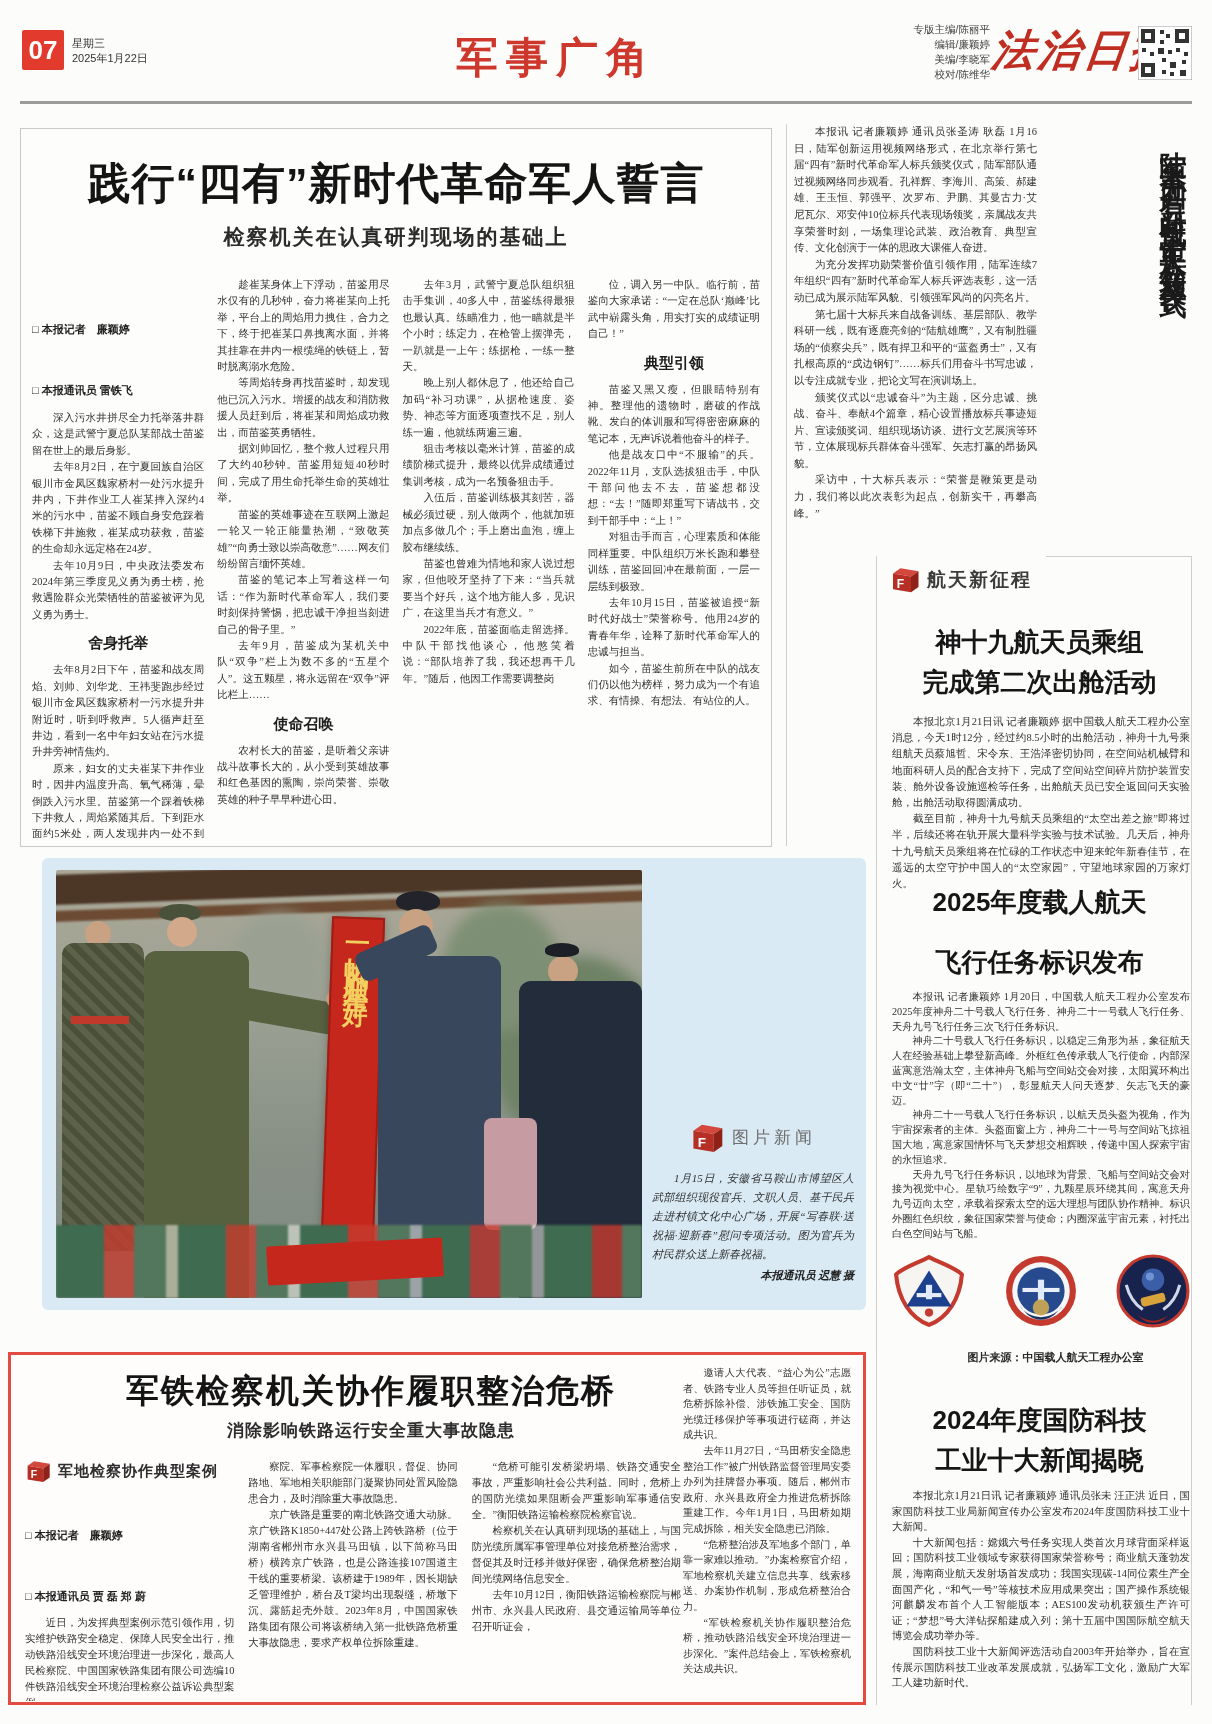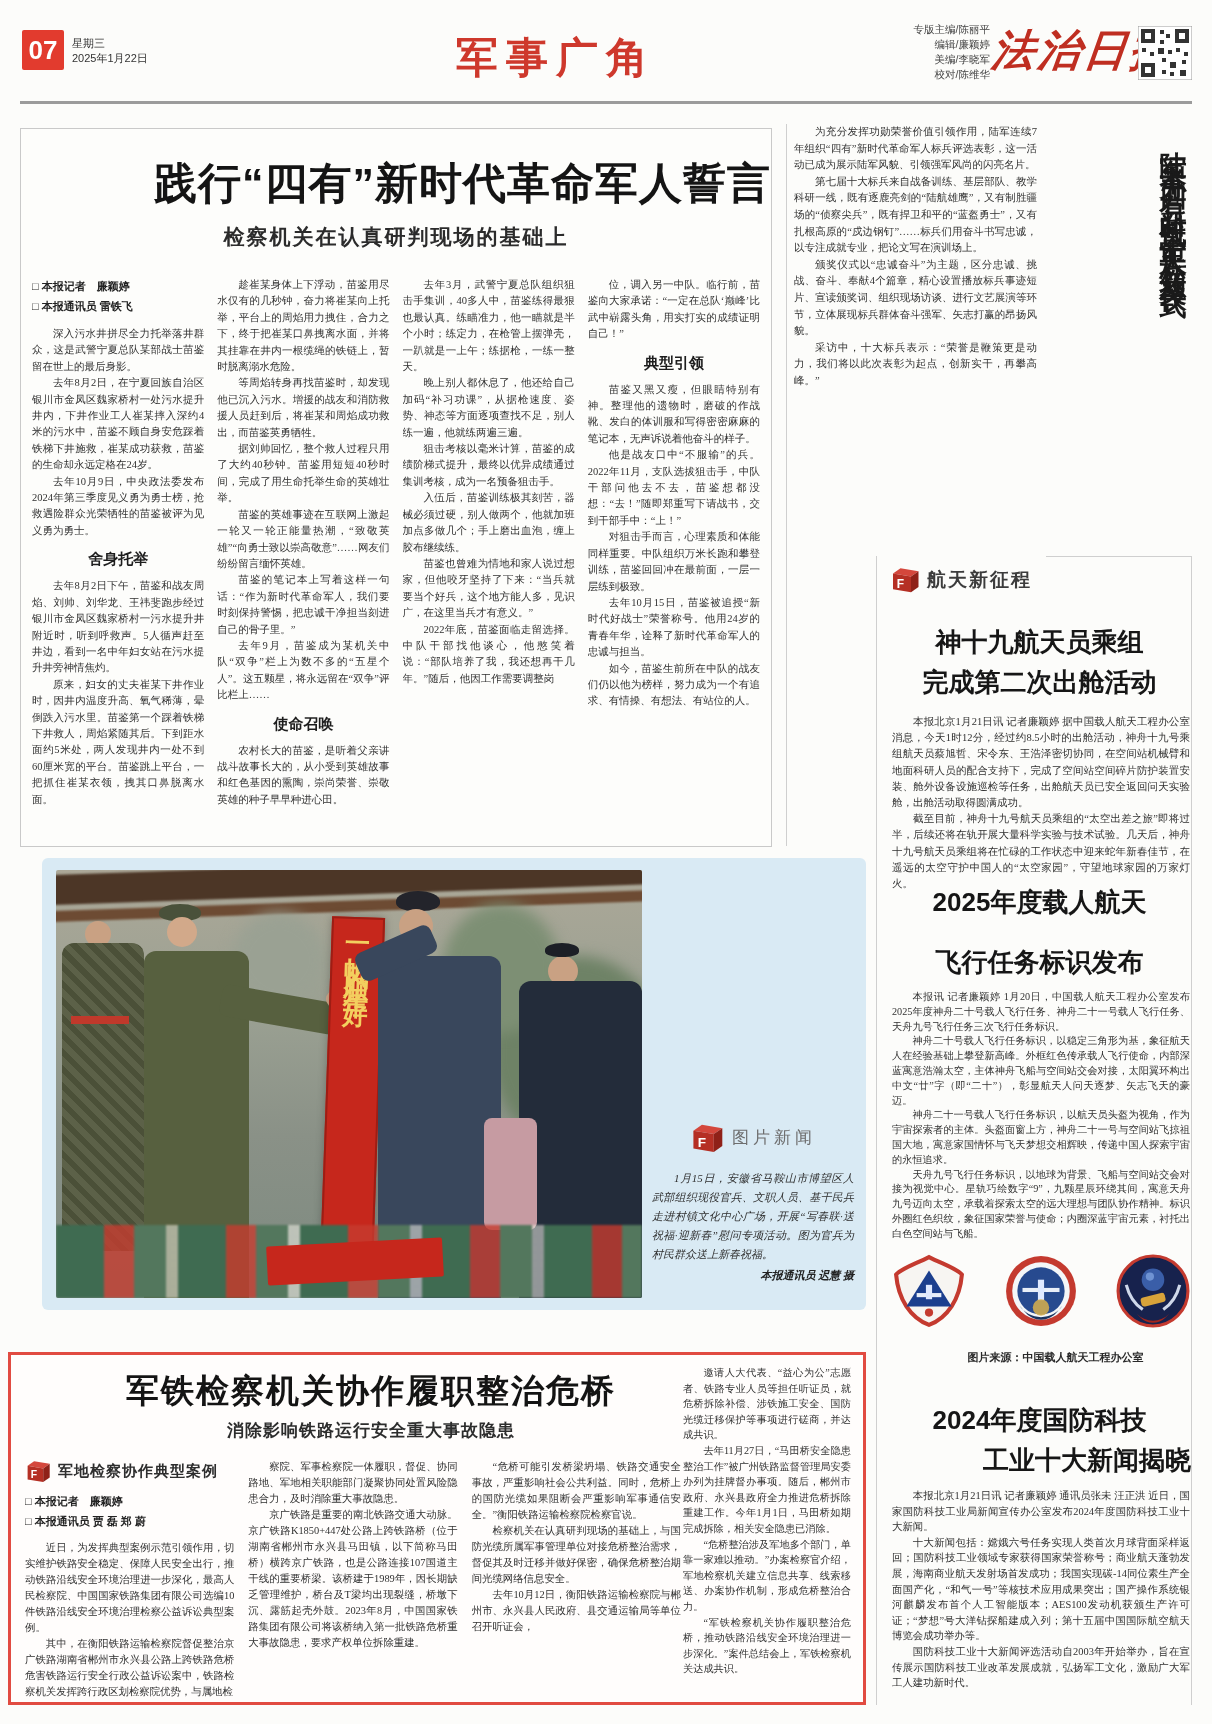--- a/index.html
+++ b/index.html
@@ -15,29 +15,29 @@
   .credits { position:absolute; left:828px; top:22px; width:162px; text-align:right;
             font:10.5px "Liberation Sans", sans-serif; color:#444; }
   .credits p { margin:0; line-height:15px; }
   .masthead { position:absolute; left:992px; top:22px; font:bold italic 43px "DejaVu Serif", serif; color:#bf2e21;
             letter-spacing:3px; transform:skewX(-6deg); }
   .qr { position:absolute; left:1138px; top:26px; width:54px; height:54px; }
   .header-rule { position:absolute; left:20px; top:101px; width:1172px; height:3px; background:#9b9b9b; }
 
   
   .main-box { position:absolute; left:20px; top:128px; width:752px; height:719px; border:1px solid #c9c9c9; background:#fdfdfb; }
-  .main-headline { position:absolute; top:26px; left:0; right:0; text-align:right;
+  .main-headline { position:absolute; top:26px; left:0; right:0; text-align:center;
             font:bold 43px "Liberation Sans", sans-serif; color:#141414; letter-spacing:1px; }
   .main-subhead { position:absolute; top:94px; left:0; right:0; text-align:center;
             font:bold 21px "Liberation Sans", sans-serif; color:#2b2b2b; letter-spacing:2px; }
   .main-cols { position:absolute; left:11px; top:148px; right:11px; bottom:8px; display:flex; gap:13px; overflow:hidden; }
   .ncol { flex:1; font-size:10.5px; line-height:16.4px; text-align:justify; color:#313131; overflow:hidden; }
   .ncol p { text-indent:2em; margin:0; }
   .sub-h { text-align:center; font:bold 15px "Liberation Sans", sans-serif; color:#1d1d1d; margin:11px 0 9px; text-indent:0; }
-  .byline { font:bold 11px "Liberation Sans", sans-serif; color:#222; line-height:18px; margin-bottom:2px; }
+  .byline { font:bold 11px "Liberation Sans", sans-serif; color:#222; line-height:18px; margin-bottom:2px;margin-top:43px; }
 
   
   .award-body { position:absolute; left:794px; top:124px; width:243px; height:420px;
             font-size:10.5px; line-height:16.6px; text-align:justify; color:#313131; overflow:hidden; }
   .award-body p { text-indent:2em; margin:0; }
   .v-divider { position:absolute; background:#cfcfcf; width:1px; }
   .h-divider { position:absolute; background:#cfcfcf; height:1px; }
   .vertical-headline { position:absolute; left:1048px; top:130px; width:158px; height:408px;
             writing-mode:vertical-rl; font:bold 27px "Liberation Sans", sans-serif; color:#1a1a1a;
             letter-spacing:7px; line-height:2.45; overflow:hidden; }
@@ -185,20 +185,21 @@
             <p>对狙击手而言，心理素质和体能同样重要。中队组织万米长跑和攀登训练，苗鉴回回冲在最前面，一层一层练到极致。</p>
             <p>去年10月15日，苗鉴被追授“新时代好战士”荣誉称号。他用24岁的青春年华，诠释了新时代革命军人的忠诚与担当。</p>
             <p>如今，苗鉴生前所在中队的战友们仍以他为榜样，努力成为一个有追求、有情操、有想法、有站位的人。</p>
           </div>
       </div>
     </div>
   </div>
 
   <div class="v-divider" style="left:786px; top:124px; height:722px;"></div>
   <div class="award-body">
+      <p>本报讯 记者廉颖婷 通讯员张圣涛 耿磊 1月16日，陆军创新运用视频网络形式，在北京举行第七届“四有”新时代革命军人标兵颁奖仪式，陆军部队通过视频网络同步观看。孔祥辉、李海川、高策、郝建雄、王玉恒、郭强平、次罗布、尹鹏、其曼古力·艾尼瓦尔、邓安仲10位标兵代表现场领奖，亲属战友共享荣誉时刻，一场集理论武装、政治教育、典型宣传、文化创演于一体的思政大课催人奋进。</p>
       <p>为充分发挥功勋荣誉价值引领作用，陆军连续7年组织“四有”新时代革命军人标兵评选表彰，这一活动已成为展示陆军风貌、引领强军风尚的闪亮名片。</p>
       <p>第七届十大标兵来自战备训练、基层部队、教学科研一线，既有逐鹿亮剑的“陆航雄鹰”，又有制胜疆场的“侦察尖兵”，既有捍卫和平的“蓝盔勇士”，又有扎根高原的“戍边钢钉”……标兵们用奋斗书写忠诚，以专注成就专业，把论文写在演训场上。</p>
       <p>颁奖仪式以“忠诚奋斗”为主题，区分忠诚、挑战、奋斗、奉献4个篇章，精心设置播放标兵事迹短片、宣读颁奖词、组织现场访谈、进行文艺展演等环节，立体展现标兵群体奋斗强军、矢志打赢的昂扬风貌。</p>
       <p>采访中，十大标兵表示：“荣誉是鞭策更是动力，我们将以此次表彰为起点，创新实干，再攀高峰。”</p>
     </div>
   <div class="vertical-headline">陆军举办『四有』新时代革命军人标兵颁奖仪式</div>
 
   <div class="v-divider" style="left:876px; top:556px; height:1149px;"></div>
   <div class="v-divider" style="left:1191px; top:556px; height:1149px;"></div>
   <div class="h-divider" style="left:1046px; top:556px; width:146px;"></div>
@@ -252,21 +253,21 @@
       <circle cx="33" cy="22" r="4" fill="#6f93d3"></circle>
       <rect x="24" y="40" width="24" height="9" rx="3" fill="#d8a33a" transform="rotate(-14 36 44)"></rect>
       <path d="M10 30 Q14 46 26 54" stroke="#cfd8ea" stroke-width="3" fill="none"></path>
       <path d="M62 30 Q58 46 46 54" stroke="#cfd8ea" stroke-width="3" fill="none"></path>
       <path d="M20 58 A22 22 0 0 0 52 58 L48 62 A17 17 0 0 1 24 62 Z" fill="#a3241c"></path>
     </svg>
   </div>
   <div class="patch-caption">图片来源：中国载人航天工程办公室</div>
 
   <div class="rail-h2" style="top:1400px;">2024年度国防科技</div>
-  <div class="rail-h2" style="top:1440px;text-align:right;">工业十大新闻揭晓</div>
+  <div class="rail-h2" style="top:1440px;">工业十大新闻揭晓</div>
   <div class="rail-body" style="top:1488px; height:214px; font-size:10.4px; line-height:15.6px;">
       <p>本报北京1月21日讯 记者廉颖婷 通讯员张未 汪正洪 近日，国家国防科技工业局新闻宣传办公室发布2024年度国防科技工业十大新闻。</p>
       <p>十大新闻包括：嫦娥六号任务实现人类首次月球背面采样返回；国防科技工业领域专家获得国家荣誉称号；商业航天蓬勃发展，海南商业航天发射场首发成功；我国实现碳-14同位素生产全面国产化，“和气一号”等核技术应用成果突出；国产操作系统银河麒麟发布首个人工智能版本；AES100发动机获颁生产许可证；“梦想”号大洋钻探船建成入列；第十五届中国国际航空航天博览会成功举办等。</p>
       <p>国防科技工业十大新闻评选活动自2003年开始举办，旨在宣传展示国防科技工业改革发展成就，弘扬军工文化，激励广大军工人建功新时代。</p>
     </div>
 
   <div class="photo-block">
     <div class="photo">
       <div class="roof1"></div>
       <div class="roof2"></div>

